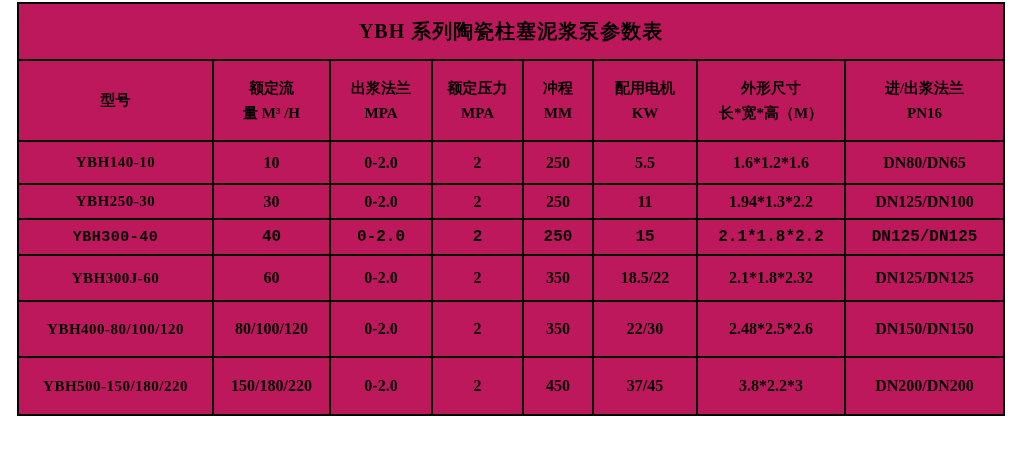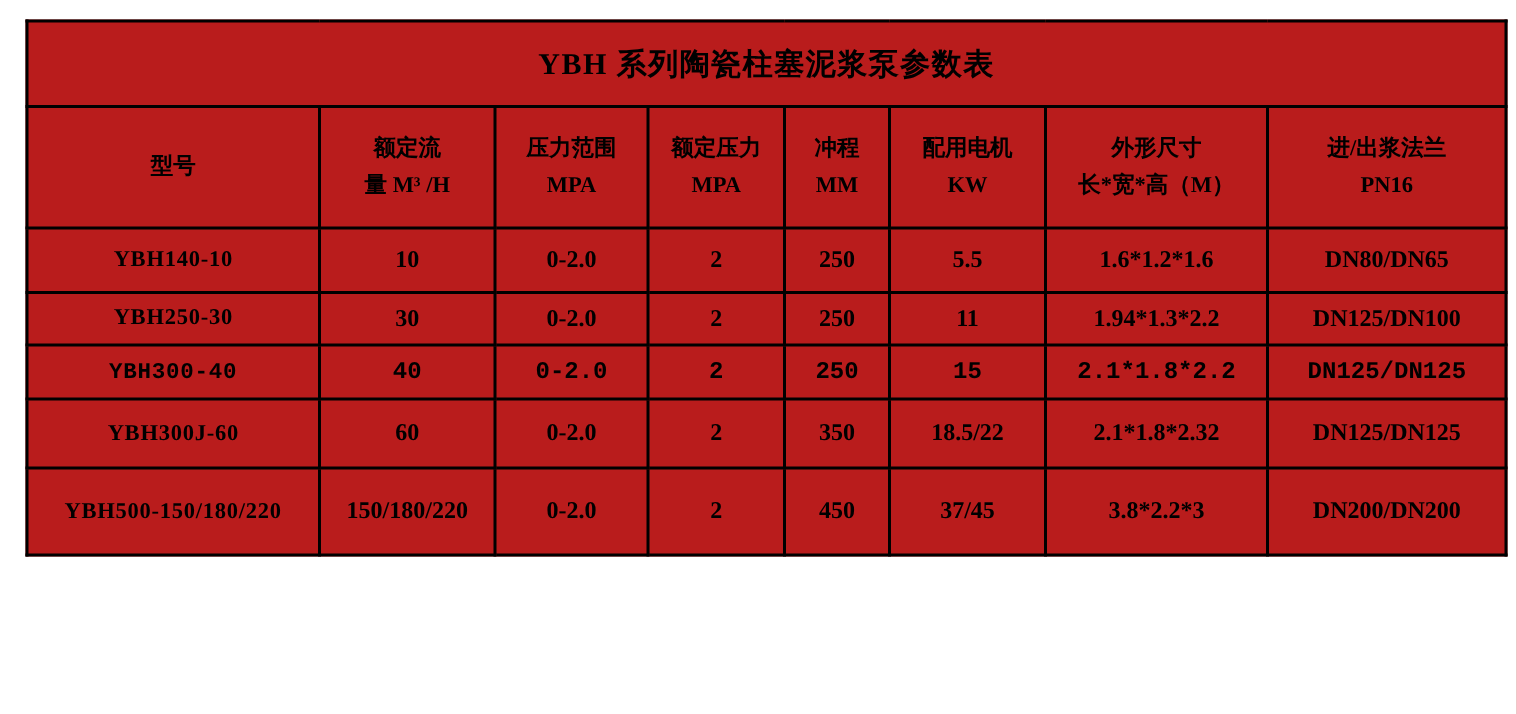--- a/index.html
+++ b/index.html
@@ -13,25 +13,25 @@
   .page {
     position: relative;
     width: 1011px;
     height: 476px;
     font-family: "Liberation Serif", "DejaVu Serif", serif;
     color: #000000;
   }
   table.param-table {
     position: absolute;
     left: 17px;
-    top: 13px;
+    top: 2px;
     width: 986px;
     border-collapse: collapse;
     table-layout: fixed;
-    background: #b91c1c;
+    background: #be185d;
   }
   table.param-table td {
     border: 2px solid #000000;
     text-align: center;
     vertical-align: middle;
     padding: 0;
     font-weight: bold;
     color: #000000;
     overflow: hidden;
     white-space: nowrap;
@@ -79,21 +79,21 @@
       <tr class="header-row">
         <td>
           <div class="h1">型号</div>
 
         </td>
         <td>
           <div class="h1">额定流</div>
           <div class="h2">量 M³ /H</div>
         </td>
         <td>
-          <div class="h1">压力范围</div>
+          <div class="h1">出浆法兰</div>
           <div class="h2">MPA</div>
         </td>
         <td>
           <div class="h1">额定压力</div>
           <div class="h2">MPA</div>
         </td>
         <td>
           <div class="h1">冲程</div>
           <div class="h2">MM</div>
         </td>
@@ -144,20 +144,30 @@
       <tr class="data-row r4">
         <td class="model-cell">YBH300J-60</td>
         <td>60</td>
         <td>0-2.0</td>
         <td>2</td>
         <td>350</td>
         <td>18.5/22</td>
         <td>2.1*1.8*2.32</td>
         <td>DN125/DN125</td>
       </tr>
+      <tr class="data-row r5">
+        <td class="model-cell">YBH400-80/100/120</td>
+        <td>80/100/120</td>
+        <td>0-2.0</td>
+        <td>2</td>
+        <td>350</td>
+        <td>22/30</td>
+        <td>2.48*2.5*2.6</td>
+        <td>DN150/DN150</td>
+      </tr>
       <tr class="data-row r6">
         <td class="model-cell">YBH500-150/180/220</td>
         <td>150/180/220</td>
         <td>0-2.0</td>
         <td>2</td>
         <td>450</td>
         <td>37/45</td>
         <td>3.8*2.2*3</td>
         <td>DN200/DN200</td>
       </tr>

